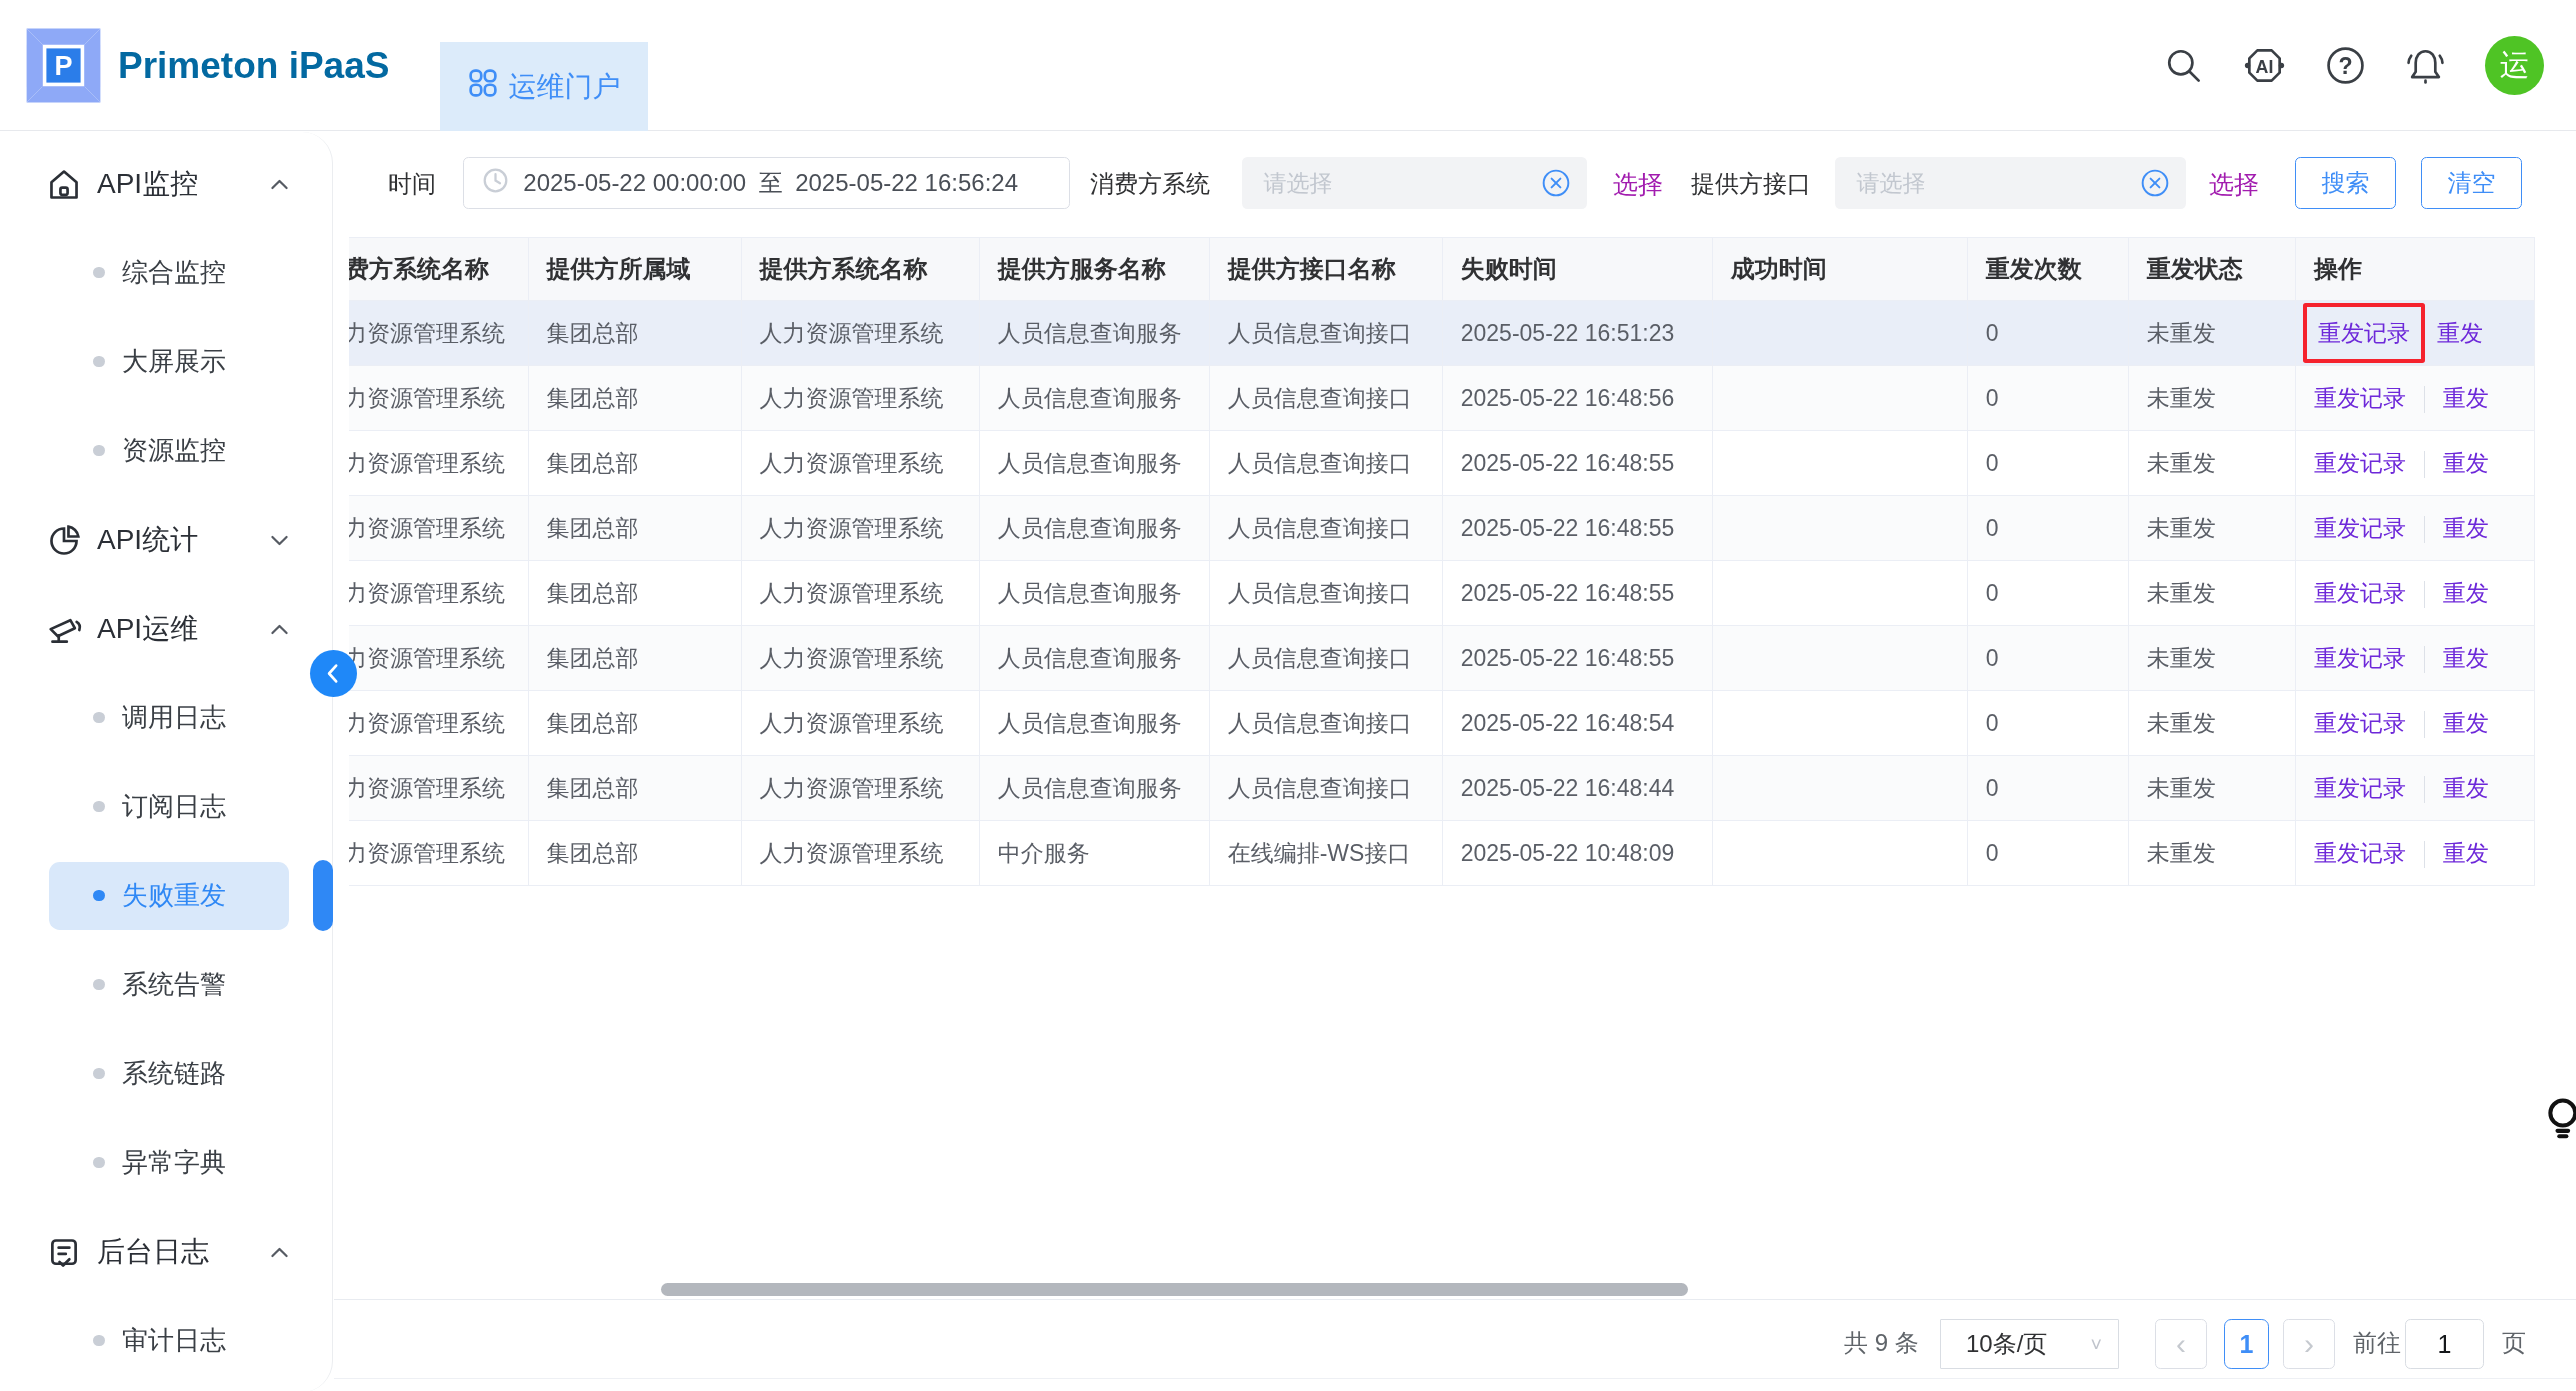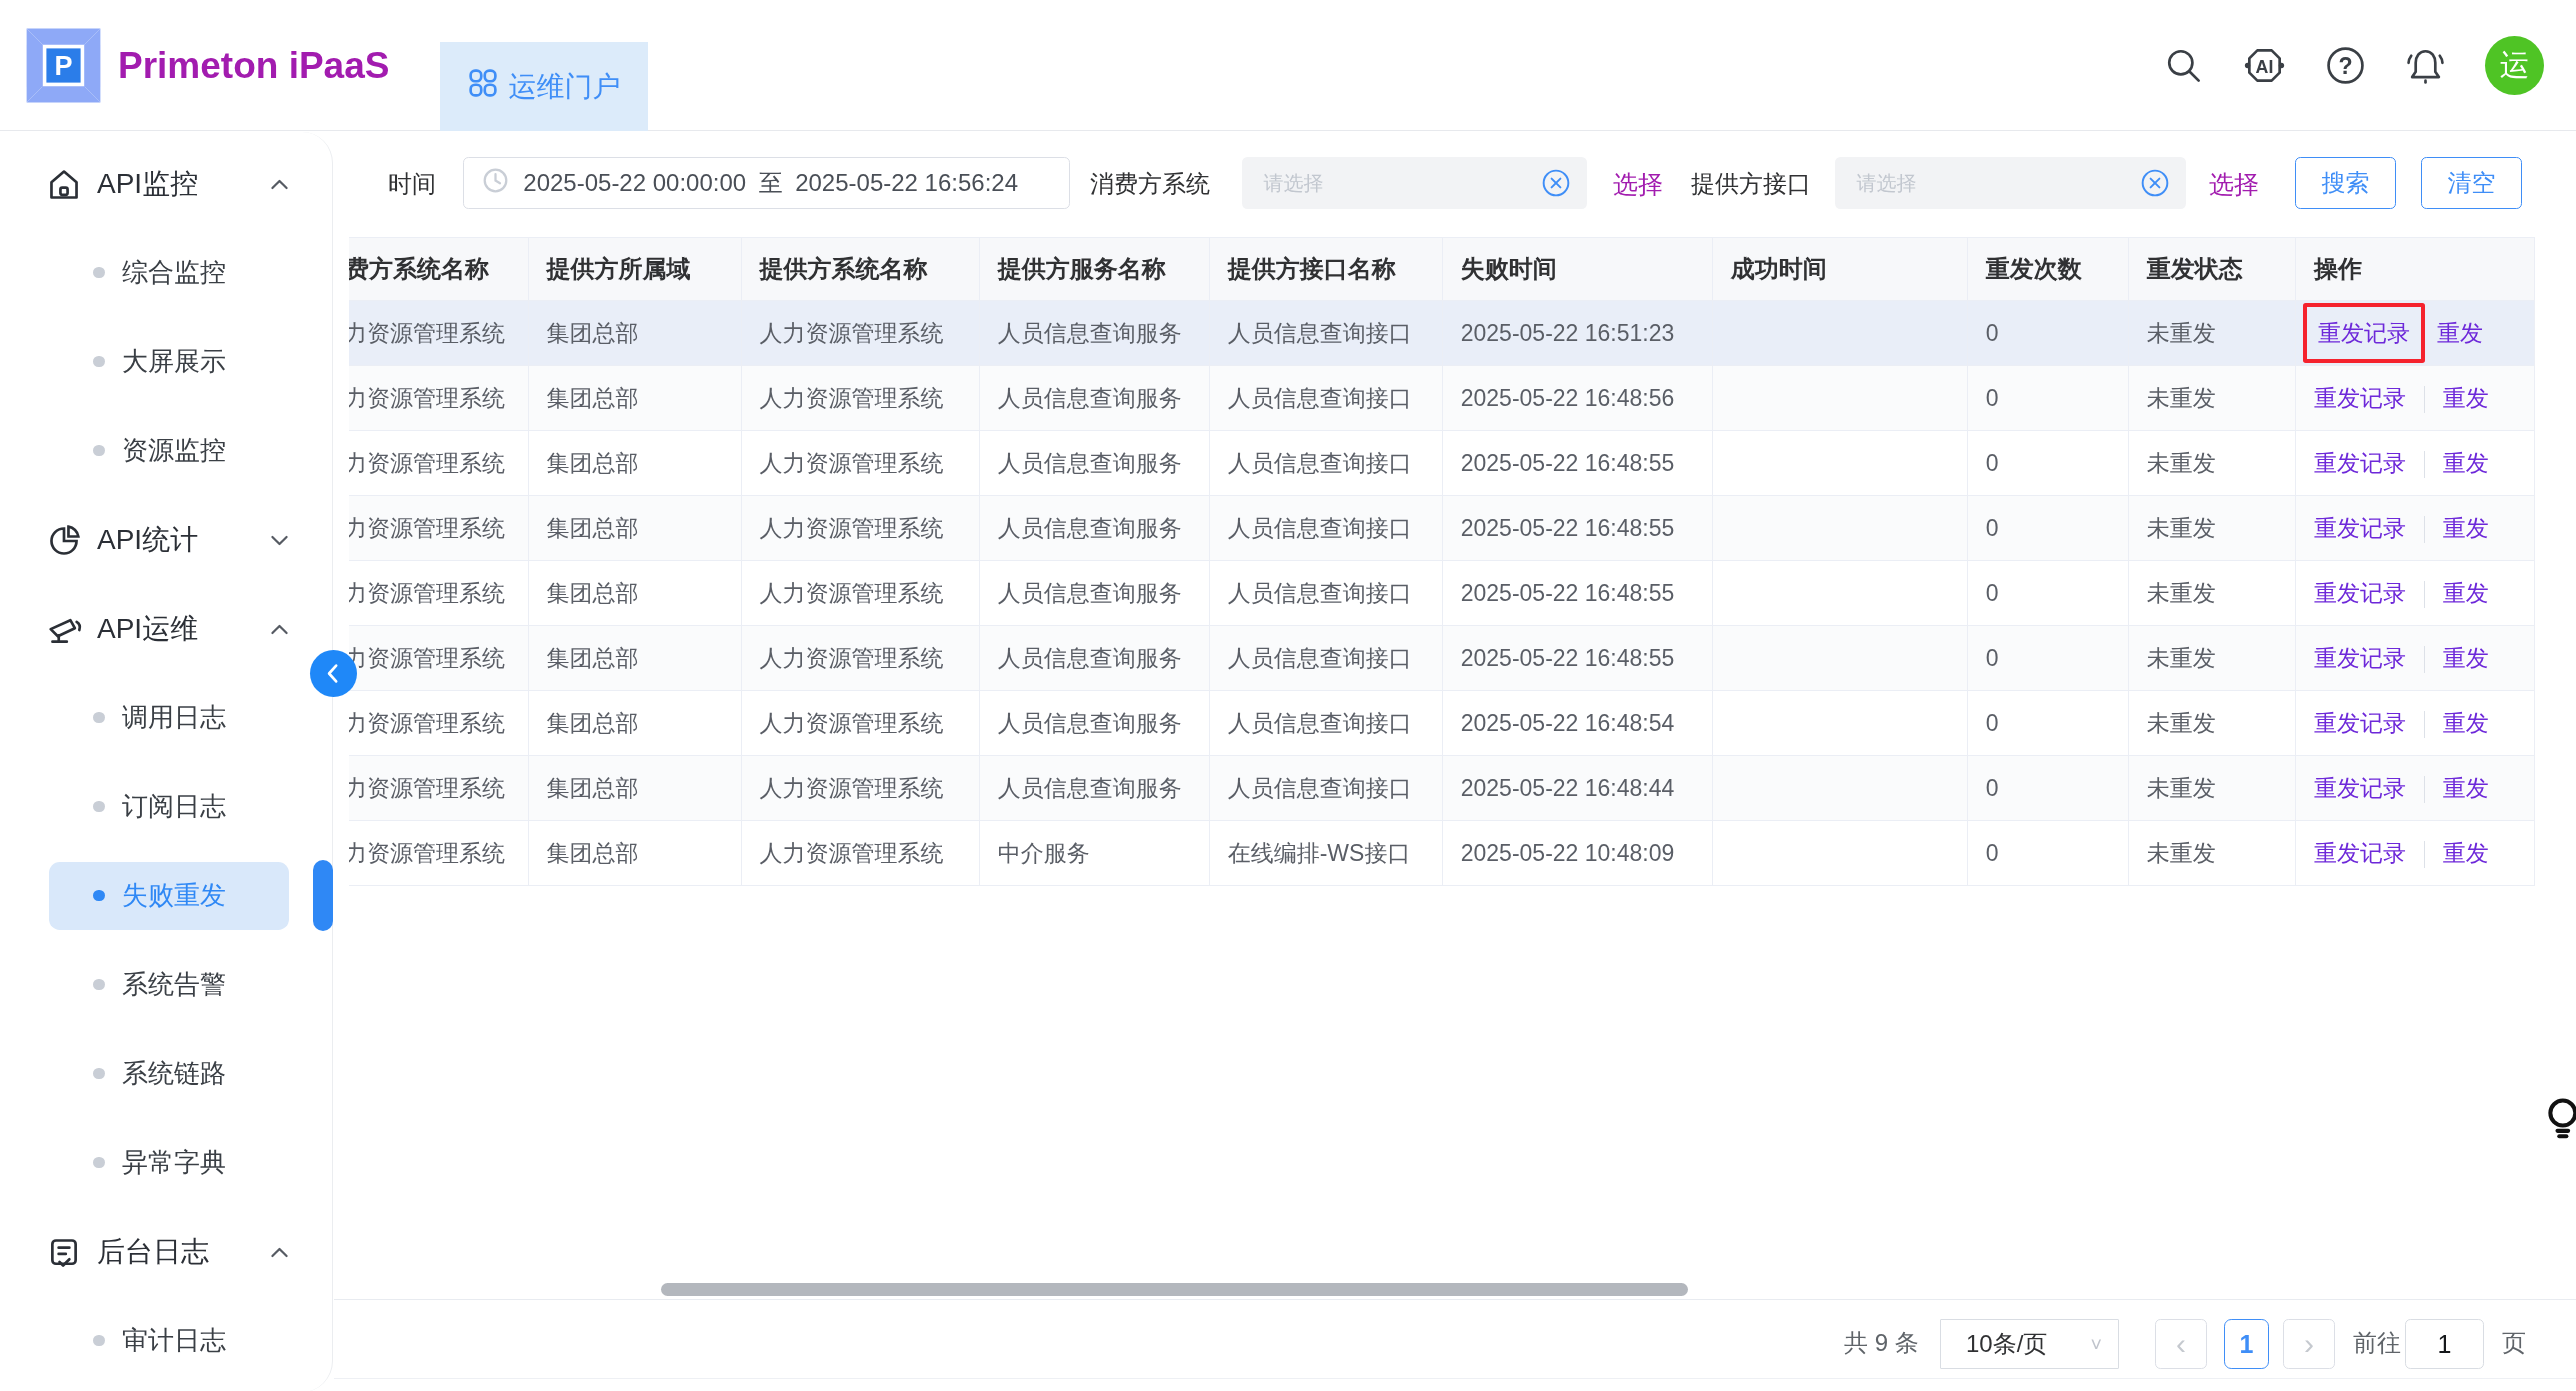--- a/index.html
+++ b/index.html
@@ -5,21 +5,21 @@
   * { margin:0; padding:0; box-sizing:border-box; }
   html,body { width:2576px; height:1391px; background:#fff; overflow:hidden;
     font-family:"Liberation Sans","DejaVu Sans",sans-serif; }
   body { position:relative; color:#303133; }
 
   
   .topbar { position:absolute; top:0; left:0; width:2576px; height:131px;
     background:#fff; border-bottom:0.9px solid #e7e9ed; }
   .logo { position:absolute; left:23px; top:25px; width:81px; height:81px; }
   .brand { position:absolute; left:118px; top:0; height:98px; line-height:131px;
-    font-size:37px; font-weight:bold; color:#a21caf; letter-spacing:0; }
+    font-size:37px; font-weight:bold; color:#0369a1; letter-spacing:0; }
   .portal-tab { position:absolute; left:440px; top:42px; width:208px; height:89px;
     background:#dcebfa; color:#3f8ef7; display:flex; align-items:center;
     justify-content:center; gap:11px; font-size:28px; cursor:pointer; }
   .top-icons { position:absolute; right:32px; top:0; height:131px;
     display:flex; align-items:center; gap:38px; }
   .top-icons svg { display:block; }
   .avatar { width:59px; height:59px; border-radius:50%; background:#4fc425;
     color:#fff; font-size:29.5px; display:flex; align-items:center; justify-content:center; }
 
   
@@ -44,21 +44,21 @@
 
   
   .filterbar { position:absolute; top:132px; left:334px; width:2242px; height:104px; }
   .flabel { position:absolute; top:0; height:104px; line-height:104px; font-size:24px; color:#303133; }
   .time-input { position:absolute; left:129px; top:25px; width:607px; height:52px;
     background:#fff; border:0.9px solid #dcdfe6; border-radius:5.4px; display:flex;
     align-items:center; font-size:24px; color:#4a4f57; cursor:text; }
   .time-input .clk { margin:0 14.3px 0 18px; }
   .time-input .sep { margin:0 12.5px; }
   .sel-input { position:absolute; top:25px; height:52px; background:#f2f3f5;
-    border-radius:5.4px; display:flex; align-items:center; font-size:20px; cursor:pointer; }
+    border-radius:5.4px; display:flex; align-items:center; font-size:23px; cursor:pointer; }
   .sel-input .ph { margin-left:21.5px; color:#c2c7cf; flex:1; }
   .sel-input .clear { margin-right:16px; width:30px; height:30px; }
   .flink { position:absolute; top:0; height:104px; line-height:104px; font-size:25px;
     color:#a21caf; cursor:pointer; }
   .fbtn { position:absolute; top:25px; width:101px; height:52px; background:#fff;
     border:1.8px solid #3f8ef7; border-radius:5.4px; color:#3f8ef7; font-size:24px;
     display:flex; align-items:center; justify-content:center; cursor:pointer; }
 
   
   .table-wrap { position:absolute; left:349px; top:237px; width:2187px; height:1047px;

